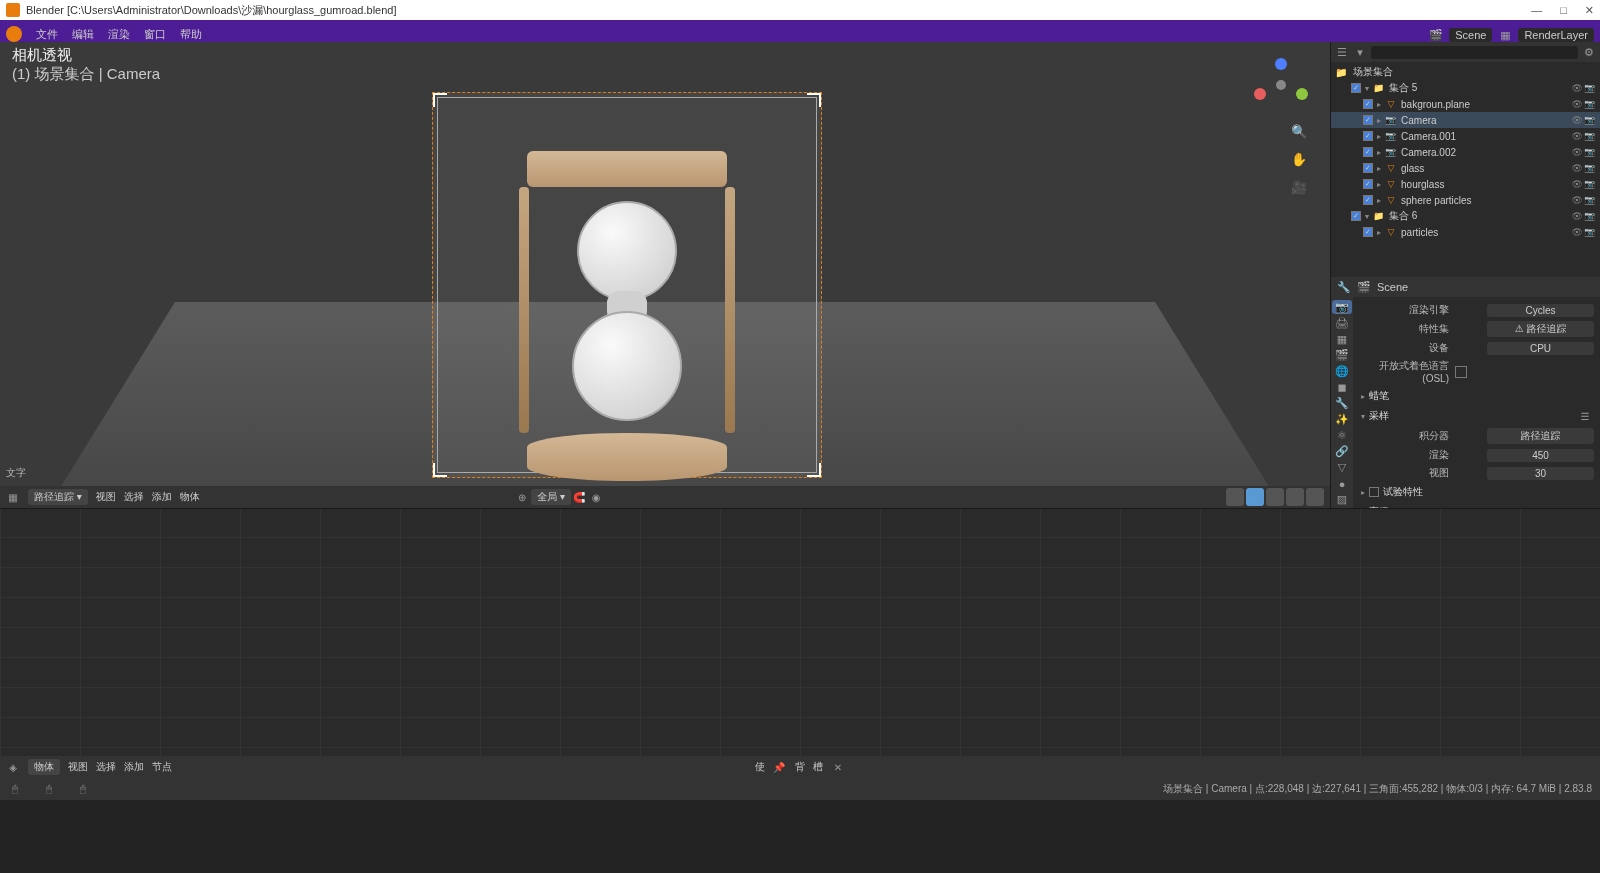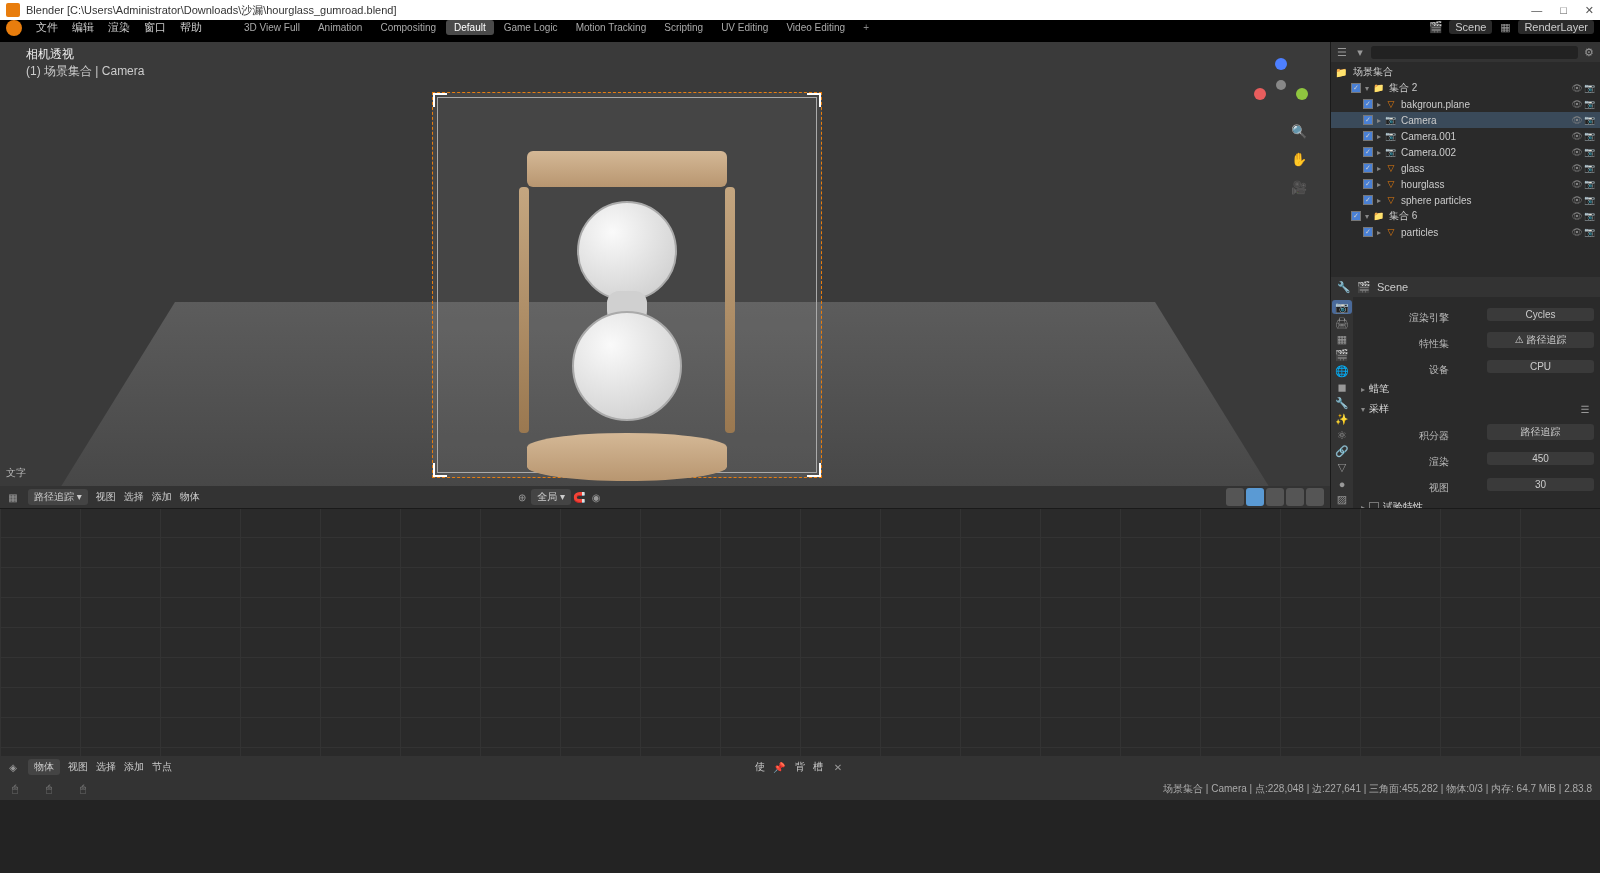--- a/index.html
+++ b/index.html
@@ -1,31 +1,31 @@
 <!DOCTYPE html>
 <html><head>
 <meta charset="utf-8">
 <style>
 * { margin: 0; padding: 0; box-sizing: border-box; font-family: "Segoe UI", Arial, sans-serif; }
 body { background: #232323; color: #ccc; font-size: 11px; overflow: hidden; width: 1600px; height: 873px; }
 .titlebar { height: 20px; background: #fff; color: #333; display: flex; align-items: center; padding: 0 6px; font-size: 11px; }
 .titlebar .icon { width: 14px; height: 14px; background: #e87d0d; border-radius: 2px; margin-right: 6px; }
 .titlebar .winbtns { margin-left: auto; display: flex; gap: 18px; color: #555; }
 .titlebar .winbtns span { cursor: pointer; }
-.menubar { height: 22px; background: #000000; display: flex; align-items: flex-start; padding: 0 6px; gap: 14px; font-size: 11px; color: #ccc; }
+.menubar { height: 22px; background: #4c1d95; display: flex; align-items: flex-end; padding: 0 6px; gap: 14px; font-size: 11px; color: #ccc; }
 .menubar .blender-icon { width: 16px; height: 16px; background: #e87d0d; border-radius: 50%; }
 .tabbar { margin-left: 20px; display: flex; gap: 2px; font-size: 10px; }
 .tabbar span { padding: 2px 8px; color: #aaa; cursor: pointer; }
 .tabbar span.active { background: #4a4a4a; border-radius: 3px; color: #fff; }
 .tabbar .add-tab { color: #888; }
 .topright { margin-left: auto; display: flex; gap: 6px; align-items: center; }
 .topright .field { background: #2a2a2a; padding: 1px 6px; border-radius: 3px; display: flex; align-items: center; gap: 4px; }
 .main-row { display: flex; height: 466px; }
 .viewport { flex: 1; background: #3a3a3a; position: relative; overflow: hidden; }
-.vp-header { position: absolute; top: 4px; left: 26px; font-size: 12px; color: #eee; }
+.vp-header { position: absolute; top: 4px; left: 12px; font-size: 15px; color: #eee; }
 .vp-header .bread { color: #ccc; }
 .floor { position: absolute; top: 260px; left: 50%; transform: translateX(-50%); width: 1400px; height: 340px; background: linear-gradient(180deg, #5c5c5c 0%, #363636 100%); clip-path: polygon(15% 0, 85% 0, 100% 100%, 0 100%); }
 .cam-frame { position: absolute; left: 432px; top: 50px; width: 390px; height: 386px; border: 1px dashed #e87d0d; background: rgba(200,200,200,0.08); }
 .cam-inner { position: absolute; inset: 4px; border: 1px solid #aaa; }
 .corner { position: absolute; width: 14px; height: 14px; border: 2px solid #fff; }
 .corner.tl { top: 0; left: 0; border-right: none; border-bottom: none; }
 .corner.tr { top: 0; right: 0; border-left: none; border-bottom: none; }
 .corner.bl { bottom: 0; left: 0; border-right: none; border-top: none; }
 .corner.br { bottom: 0; right: 0; border-left: none; border-top: none; }
 .hourglass { position: absolute; left: 50%; top: 58px; transform: translateX(-50%); width: 240px; height: 330px; }
@@ -68,21 +68,21 @@
 .outrow .icon.cam { color: #888; }
 .outrow .name { flex: 1; color: #ccc; }
 .outrow .ricons { display: flex; gap: 2px; color: #888; font-size: 9px; }
 .props-hdr { height: 20px; background: #333; display: flex; align-items: center; padding: 0 6px; gap: 6px; }
 .props-body { flex: 1; display: flex; background: #2a2a2a; overflow: hidden; }
 .props-tabs { width: 22px; background: #333; display: flex; flex-direction: column; padding-top: 2px; }
 .ptab { width: 20px; height: 20px; margin: 1px; display: flex; align-items: center; justify-content: center; font-size: 11px; color: #999; border-radius: 3px; }
 .ptab.active { background: #4a6a9a; color: #fff; }
 .props-content { flex: 1; overflow: auto; padding: 4px 6px; font-size: 10px; }
 .prow { display: flex; align-items: center; padding: 2px 0; gap: 6px; }
-.prow .label { width: 90px; text-align: right; color: #bbb; margin-top: 8px; }
+.prow .label { width: 90px; text-align: right; color: #bbb; }
 .prow .val { flex: 1; background: #3a3a3a; padding: 1px 6px; border-radius: 3px; text-align: center; margin-left: 32px; }
 .panel-hdr { display: flex; align-items: center; gap: 4px; padding: 3px 2px; color: #ddd; cursor: pointer; }
 .panel-hdr .arr { font-size: 8px; color: #888; }
 .panel-hdr .cb { width: 10px; height: 10px; border: 1px solid #777; }
 .timeline { height: 270px; background: #2a2a2a; position: relative; border-top: 1px solid #1a1a1a; }
 .timeline-grid { position: absolute; inset: 0; background-image: repeating-linear-gradient(90deg, #333 0, #333 1px, transparent 1px, transparent 80px), repeating-linear-gradient(0deg, #333 0, #333 1px, transparent 1px, transparent 30px); }
 .timeline-footer { position: absolute; bottom: 0; left: 0; right: 0; height: 22px; background: #333; display: flex; align-items: center; padding: 0 6px; gap: 8px; font-size: 10px; }
 .tl-center { position: absolute; left: 50%; transform: translateX(-50%); display: flex; gap: 8px; align-items: center; }
 .statusbar { height: 22px; background: #333; display: flex; align-items: center; padding: 0 8px; font-size: 10px; color: #aaa; gap: 20px; }
 .statusbar .right { margin-left: auto; text-align: center; }
@@ -103,32 +103,20 @@
   </div>
 </div>
 
 <div class="menubar">
   <span class="blender-icon"></span>
   <span>文件</span>
   <span>编辑</span>
   <span>渲染</span>
   <span>窗口</span>
   <span>帮助</span>
-  <div class="tabbar">
-    <span>3D View Full</span>
-    <span>Animation</span>
-    <span>Compositing</span>
-    <span class="active">Default</span>
-    <span>Game Logic</span>
-    <span>Motion Tracking</span>
-    <span>Scripting</span>
-    <span>UV Editing</span>
-    <span>Video Editing</span>
-    <span class="add-tab">+</span>
-  </div>
   <div class="topright">
     <span class="mini-icon">🎬</span>
     <span class="field">
         <span>Scene</span>
       </span>
     <span class="mini-icon">▦</span>
     <span class="field">
         <span>RenderLayer</span>
       </span>
   </div>
@@ -205,21 +193,21 @@
       <div class="outrow">
         <span class="mini-icon">📁</span>
         <span class="name">场景集合</span>
       </div>
       <div id="outliner-rows">
           <div class="outrow">
             <span class="indent" style="width: 12px;"></span>
             <span class="tog">✓</span>
             <span class="tri">▾</span>
             <span class="icon col">📁</span>
-            <span class="name">集合 2</span>
+            <span class="name">集合 5</span>
             <span class="ricons">
               <span>👁</span>
               <span>📷</span>
             </span>
           </div>
           <div class="outrow">
             <span class="indent" style="width: 24px;"></span>
             <span class="tog">✓</span>
             <span class="tri">▸</span>
             <span class="icon mesh">▽</span>
@@ -346,20 +334,24 @@
             <span class="val">Cycles</span>
           </div>
         <div class="prow">
             <span class="label">特性集</span>
             <span class="val">⚠ <span>路径追踪</span></span>
           </div>
         <div class="prow">
             <span class="label">设备</span>
             <span class="val">CPU</span>
           </div>
+        <div class="prow">
+            <span class="label">开放式着色语言 (OSL)</span>
+            <span class="cb" style="width:12px;height:12px;border:1px solid #777;display:inline-block"></span>
+          </div>
         <div class="panel-hdr">
             <span class="arr">▸</span>
             <span>蜡笔</span>
           </div>
         <div class="panel-hdr">
             <span class="arr">▾</span>
             <span>采样</span>
             <span style="margin-left:auto" class="mini-icon">☰</span>
           </div>
         <div class="prow">

